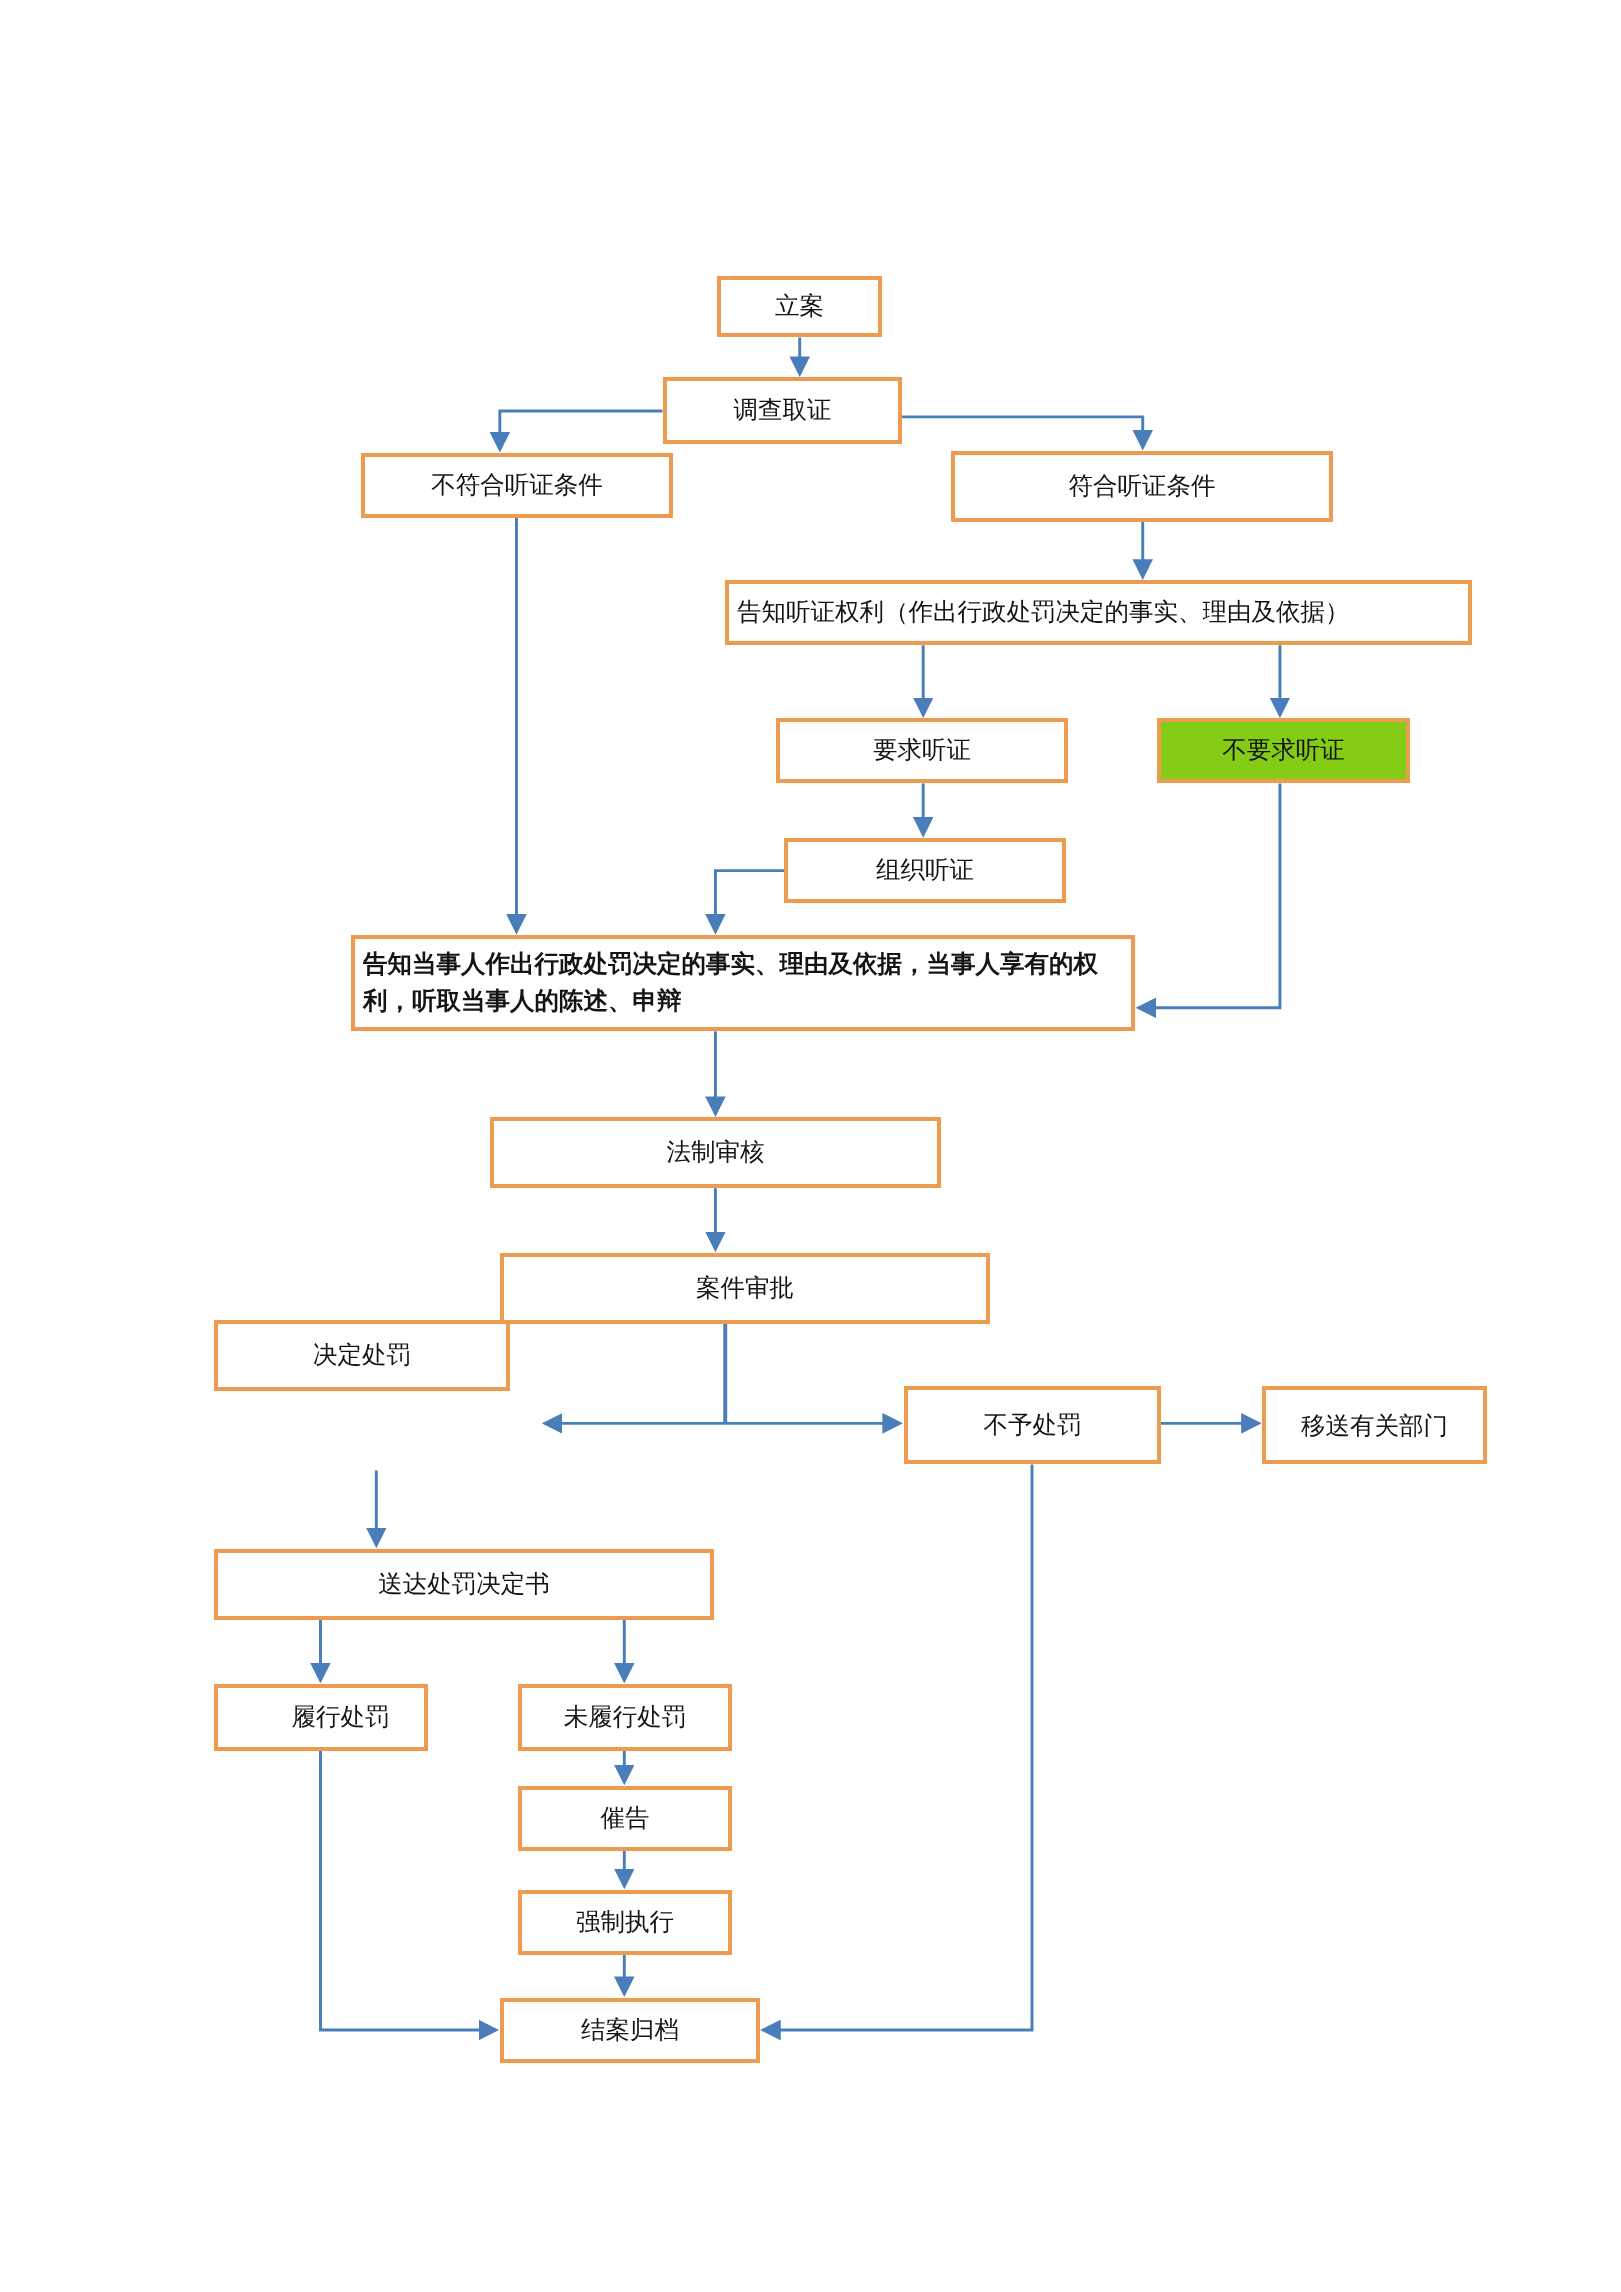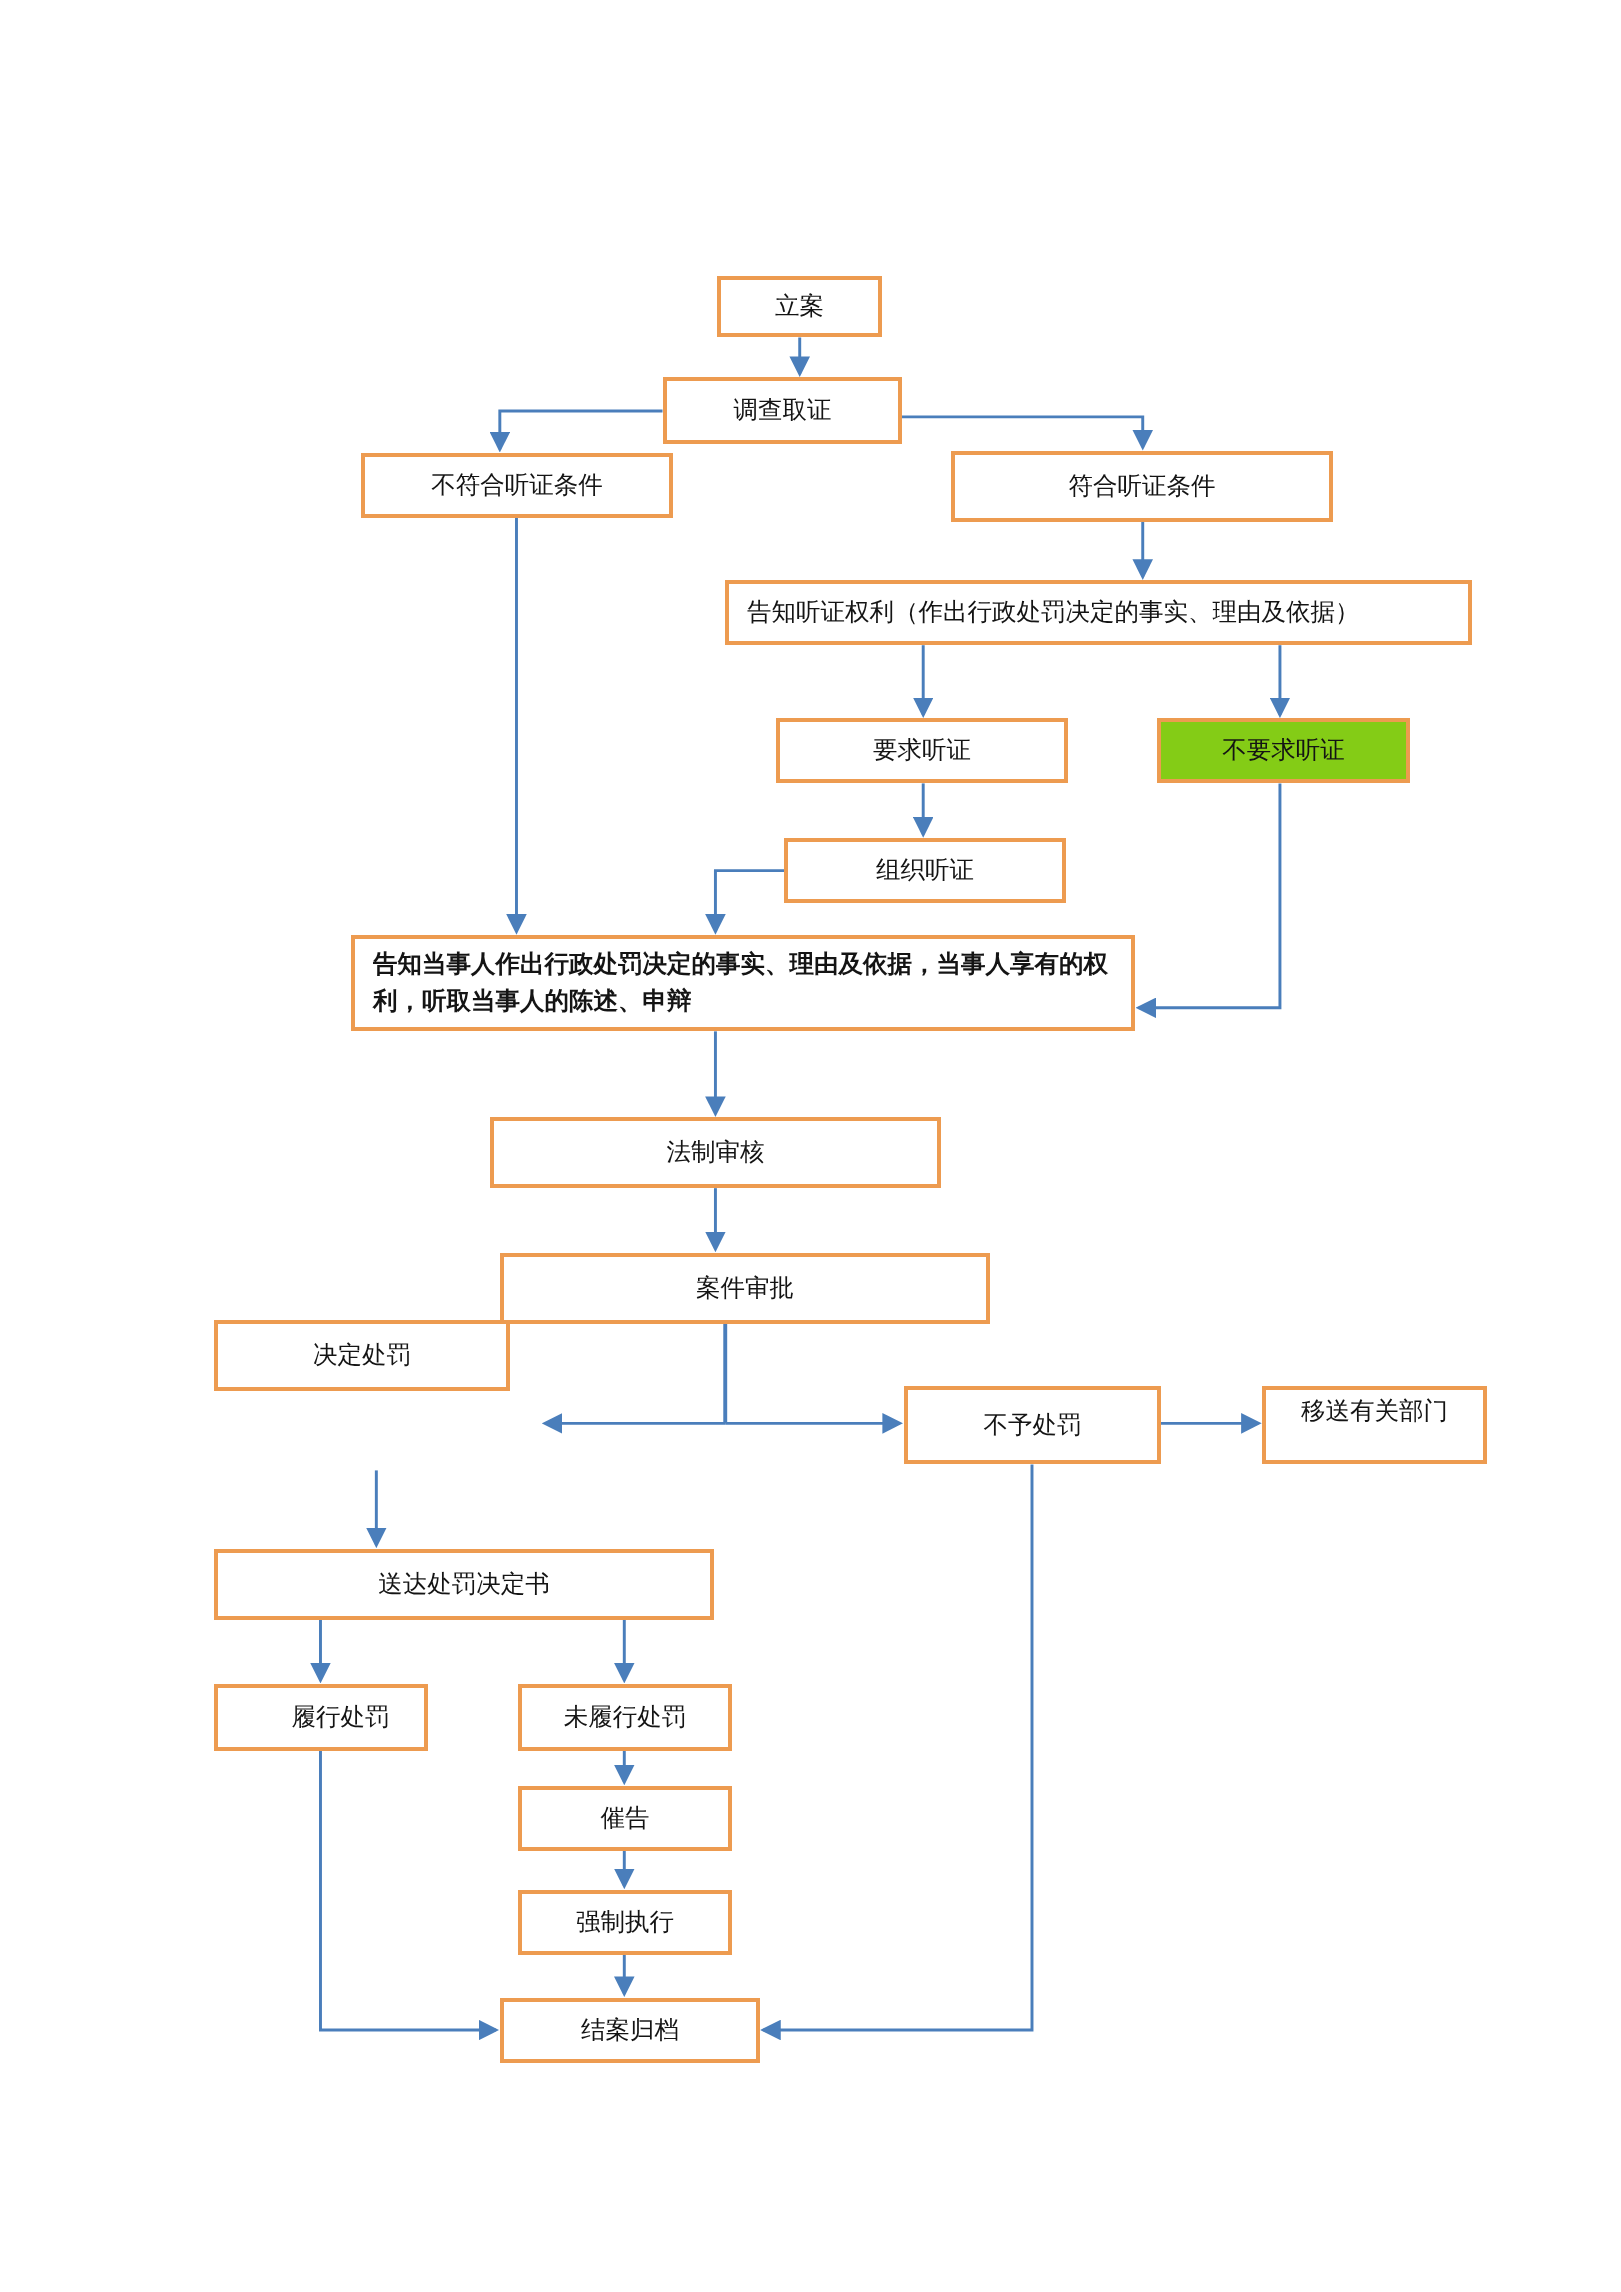--- a/index.html
+++ b/index.html
@@ -45,24 +45,24 @@
     font-family:"DejaVu Serif","Liberation Serif",serif;
     font-size:24.5px;
     line-height:1.42;
     color:#141414;
     padding:2px 7.8px;
     z-index:3;
   }
   .node.left-align{
     justify-content:flex-start;
     text-align:left;
-    padding-left:18px;
+    padding-left:8px;
   }
   .node.clip{
-    align-items:flex-start;
+    align-items:center;
     padding-top:3.9px;
     overflow:hidden;
   }
   .node.wrap-two{
     line-height:1.5;
   }
 </style>
 </head>
 <body>
 

